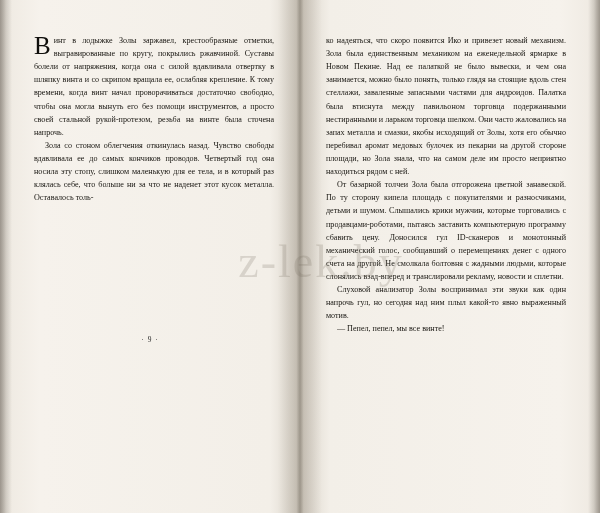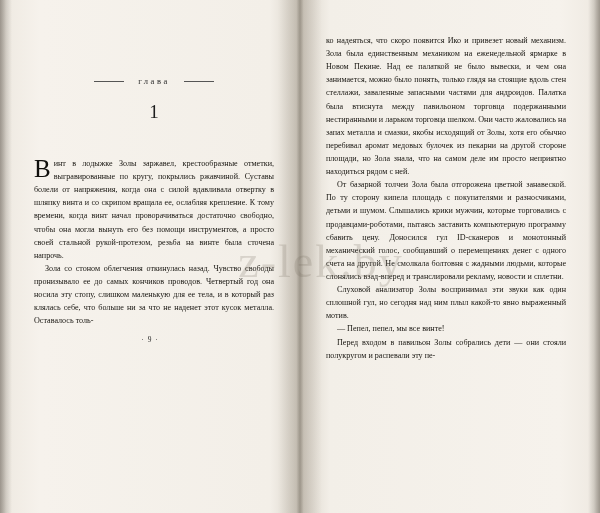--- a/index.html
+++ b/index.html
@@ -150,40 +150,35 @@
     right: 0;
     background: linear-gradient(to left, rgba(60,52,40,0.35), rgba(60,52,40,0));
   }
 </style>
 </head>
 <body>
 
 <div class="spread">
 
   <div class="page page-left">
-    <div class="chapter-block">
-      <div class="chapter-word">глава</div>
-      <div class="chapter-num">1</div>
-    </div>
 
     <div class="body-text">
       <p class="dropcap-para"><span class="dropcap">В</span><span>инт в лодыжке Золы заржавел, крестообразные отметки, выгравированные по кругу, покрылись ржавчиной. Суставы болели от напряжения, когда она с силой вдавливала отвертку в шляпку винта и со скрипом вращала ее, ослабляя крепление. К тому времени, когда винт начал проворачиваться достаточно свободно, чтобы она могла вынуть его без помощи инструментов, а просто своей стальной рукой-протезом, резьба на винте была сточена напрочь.</span></p>
-      <p>Зола со стоном облегчения откинулась назад. Чувство свободы пронизывало ее до самых кончиков проводов. Четвертый год она носила эту стопу, слишком маленькую для ее тела, и в который раз клялась себе, что больше ни за что не наденет этот кусок металла. Оставалось толь-</p>
+      <p>Зола со стоном облегчения откинулась назад. Чувство свободы вдавливала ее до самых кончиков проводов. Четвертый год она носила эту стопу, слишком маленькую для ее тела, и в который раз клялась себе, что больше ни за что не наденет этот кусок металла. Оставалось толь-</p>
     </div>
 
     <div class="folio folio-left">· 9 ·</div>
   </div>
 
   <div class="page page-right">
     <div class="body-text">
       <p class="noindent">ко надеяться, что скоро появится Ико и привезет новый механизм. Зола была единственным механиком на еженедельной ярмарке в Новом Пекине. Над ее палаткой не было вывески, и чем она занимается, можно было понять, только глядя на стоящие вдоль стен стеллажи, заваленные запасными частями для андроидов. Палатка была втиснута между павильоном торговца подержанными нестиранными и ларьком торговца шелком. Они часто жаловались на запах металла и смазки, якобы исходящий от Золы, хотя его обычно перебивал аромат медовых булочек из пекарни на другой стороне площади, но Зола знала, что на самом деле им просто неприятно находиться рядом с ней.</p>
       <p>От базарной толчеи Зола была отгорожена цветной занавеской. По ту сторону кипела площадь с покупателями и разносчиками, детьми и шумом. Слышались крики мужчин, которые торговались с продавцами-роботами, пытаясь заставить компьютерную программу сбавить цену. Доносился гул ID-сканеров и монотонный механический голос, сообщавший о перемещениях денег с одного счета на другой. Не смолкала болтовня с жадными людьми, которые слонялись взад-вперед и транслировали рекламу, новости и сплетни.</p>
-      <p>Слуховой анализатор Золы воспринимал эти звуки как один сплошной гул, но сегодня над ним плыл какой-то явно выраженный мотив.</p>
+      <p>Слуховой анализатор Золы воспринимал эти звуки как один напрочь гул, но сегодня над ним плыл какой-то явно выраженный мотив.</p>
       <p>— Пепел, пепел, мы все винте!</p>
-      <p>Перед входом в павильон Золы собрались дети — они стояли полукругом и распевали эту пе-</p>
     </div>
 
   </div>
 
   <div class="gutter-shadow"></div>
   <div class="edge-shadow-l"></div>
   <div class="edge-shadow-r"></div>
 
   <div class="watermark">
     <span>z-lek.by</span>

